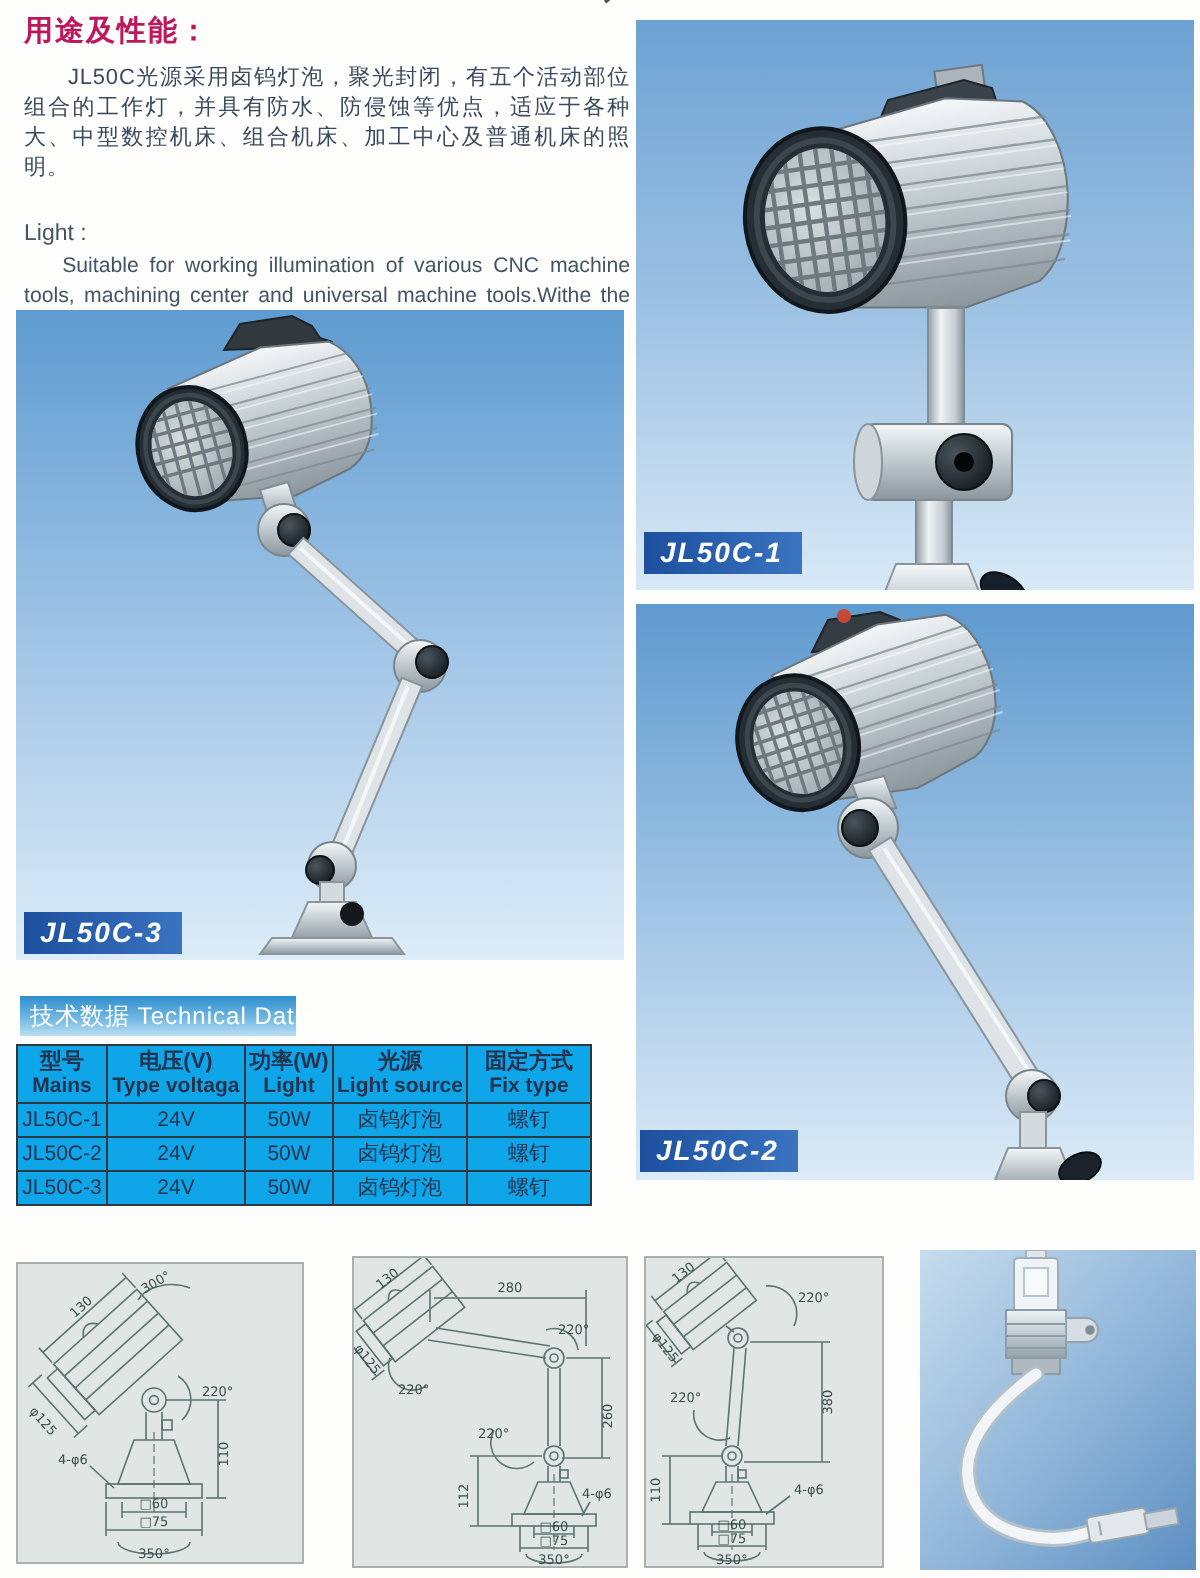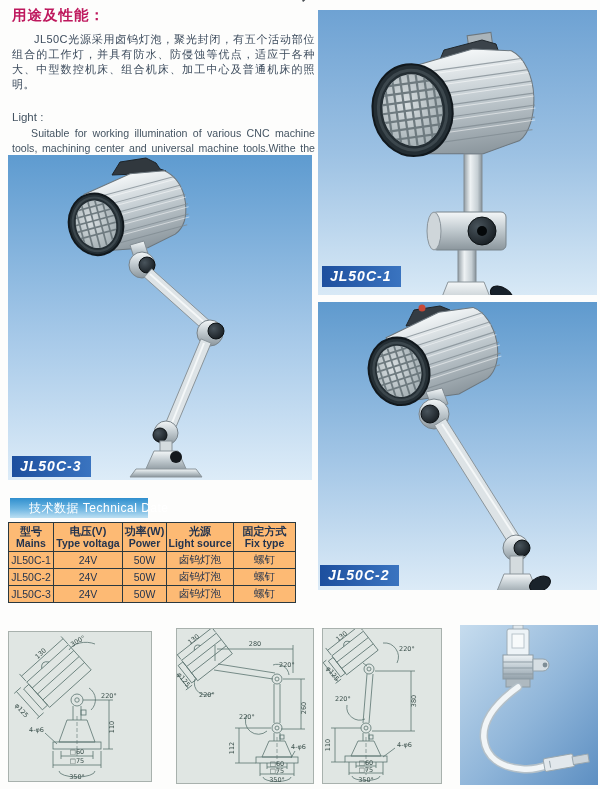--- a/index.html
+++ b/index.html
@@ -24,22 +24,22 @@
   .photo1{left:318px;top:10px;}
   .photo2{left:318px;top:302px;}
   .photo3{left:8px;top:155px;}
   .photo1 .photo-label{left:4px;bottom:8px;}
   .photo2 .photo-label{left:2px;bottom:4px;}
   .photo3 .photo-label{left:4px;bottom:3px;}
 
   
   .tech-bar{position:absolute;left:10px;top:498px;width:138px;height:20px;box-sizing:border-box;
             background:linear-gradient(180deg,#2f8fce 0%,#6fb6e2 55%,#bcdff2 100%);
-            color:#fff;font-size:12px;line-height:20px;padding-left:19px;letter-spacing:.5px;white-space:nowrap;}
-  table.spec{position:absolute;left:8px;top:522px;border-collapse:collapse;background:#fdba74;
+            color:#fff;font-size:12px;line-height:20px;padding-left:5px;letter-spacing:.5px;white-space:nowrap;}
+  table.spec{position:absolute;left:8px;top:522px;border-collapse:collapse;background:#0ea5e9;
              table-layout:fixed;}
   table.spec th,table.spec td{border:1.5px solid #2a3940;text-align:center;color:#24344e;padding:0;}
   table.spec th{height:28px;font-size:11px;line-height:12.5px;font-weight:bold;}
   table.spec td{height:16px;font-size:10.5px;}
   table.spec .en{font-size:10.5px;}
 
   
   .panel{position:absolute;background:#e0e6e3;border:1px solid #a8b1ad;box-sizing:content-box;}
   .panel svg{display:block;}
   .panel1{left:8px;top:631px;}
@@ -316,21 +316,21 @@
         <col style="width:45px">
         <col style="width:69px">
         <col style="width:44px">
         <col style="width:67px">
         <col style="width:62px">
       </colgroup>
     <tbody>
         <tr>
       <th><span>型号</span><br><span class="en">Mains</span></th>
       <th><span>电压(V)</span><br><span class="en">Type voltaga</span></th>
-      <th><span>功率(W)</span><br><span class="en">Power</span></th>
+      <th><span>功率(W)</span><br><span class="en">Light</span></th>
       <th><span>光源</span><br><span class="en">Light source</span></th>
       <th><span>固定方式</span><br><span class="en">Fix type</span></th>
     </tr>
     <tr>
       <td>JL50C-1</td>
       <td>24V</td>
       <td>50W</td>
       <td>卤钨灯泡</td>
       <td>螺钉</td>
     </tr>

